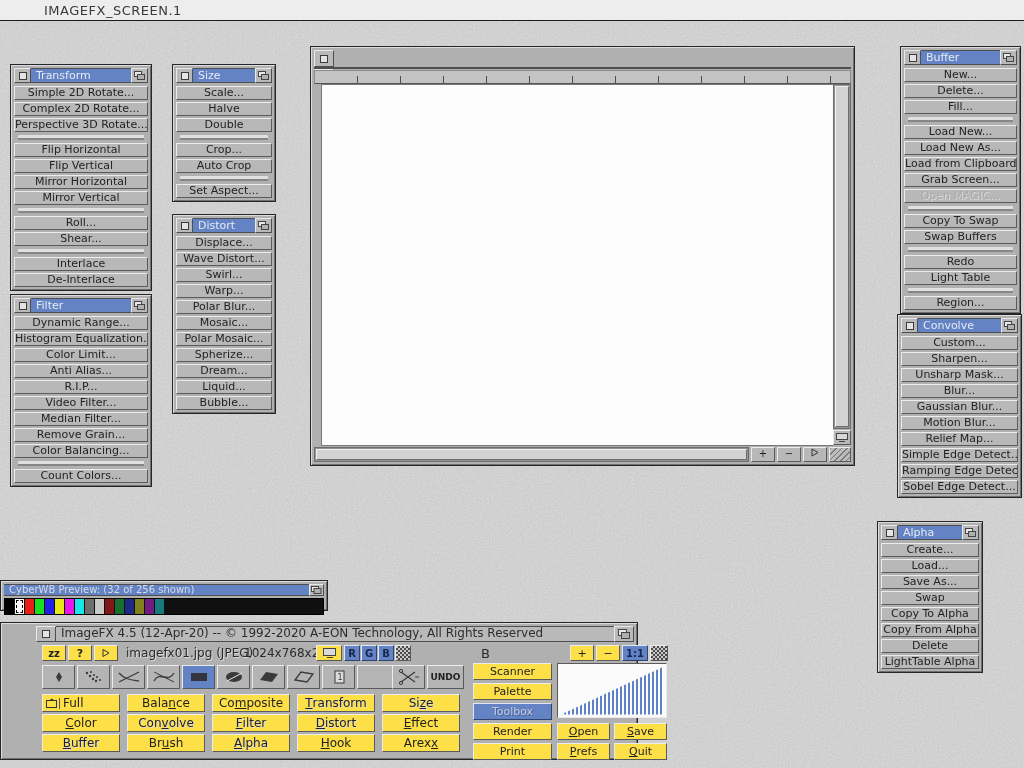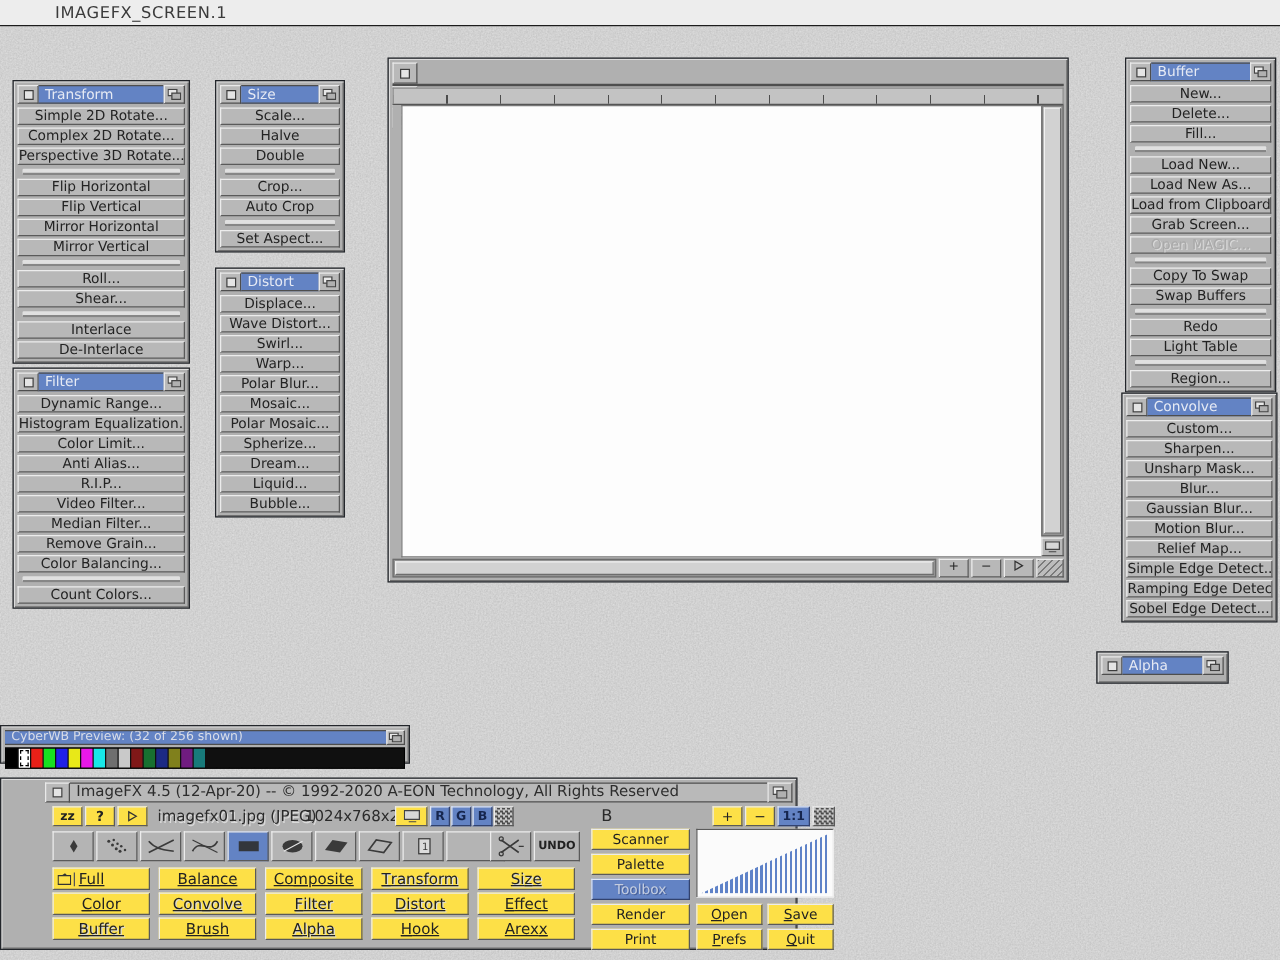--- a/index.html
+++ b/index.html
@@ -65,21 +65,21 @@
   .abs{position:absolute;box-sizing:border-box;margin-left:32px;}
   .sbtn{background:#fde047;border:1px solid;border-color:#ececec #5a5a5a #5a5a5a #ececec;
         font-size:11px;color:#222;display:flex;align-items:center;justify-content:center;box-sizing:border-box;}
   .on{background:#6383c4;border-color:#dfe6f4 #32426e #32426e #dfe6f4;color:#16264e;}
   .onghost{color:#c4cde0;text-shadow:1px 1px 0 #49619a;}
   .checker{background:repeating-conic-gradient(#4c4c4c 0% 25%,#c8c8c8 0% 50%) 0 0/4px 4px;}
   .lbl{font-size:12px;color:#2a2a2a;display:flex;align-items:center;}
   .toolcell{width:33px;height:24px;background:#b4b4b4;border:1px solid;border-color:#ececec #5a5a5a #5a5a5a #ececec;
             display:flex;align-items:center;justify-content:center;box-sizing:border-box;}
   .toolcell.on{background:#6383c4;}
-  .gbtn{width:78px;height:18px;font-size:12px;text-decoration:underline;}
+  .gbtn{width:78px;height:18px;font-size:12px;}
   .histo{background:#fbfbfb;border:1px solid;border-color:#5a5a5a #ececec #ececec #5a5a5a;overflow:hidden;}
   .histo-bars{position:absolute;inset:2px;background:repeating-linear-gradient(90deg,#5e82c8 0 2px,#fbfbfb 2px 4px);
               clip-path:polygon(1% 99%,99% 2%,99% 99%);}
 </style>
 </head>
 <body>
 
 <div id="stage">
   <svg id="bgtex" width="1024" height="768">
     <filter id="stucco">
@@ -277,20 +277,30 @@
       <div class="gad">
           <span class="closebox"></span>
         </div>
       <div class="ttl">Alpha</div>
       <div class="gad">
           <svg width="11" height="9">
             <rect x="0.5" y="0.5" width="7" height="5" fill="#e8e8e8" stroke="#444"></rect>
             <rect x="3.5" y="3.5" width="7" height="5" fill="#b0b0b0" stroke="#444"></rect>
           </svg>
         </div>
+    </div>
+    <div class="col">
+      <div class="pbtn">Create...</div>
+      <div class="pbtn">Load...</div>
+      <div class="pbtn">Save As...</div>
+      <div class="pbtn">Swap</div>
+      <div class="pbtn">Copy To Alpha</div>
+      <div class="pbtn">Copy From Alpha</div>
+      <div class="pbtn">Delete</div>
+      <div class="pbtn">LightTable Alpha</div>
     </div>
   </div>
 
   <div class="win gray" id="win-main">
     <div class="tbar gray">
       <div class="gad">
           <span class="closebox"></span>
         </div>
       <div class="ttl">imagefx01.jpg [MAIN] - 1:2 (1024x768, 1:1)</div>
       <div class="gad">

